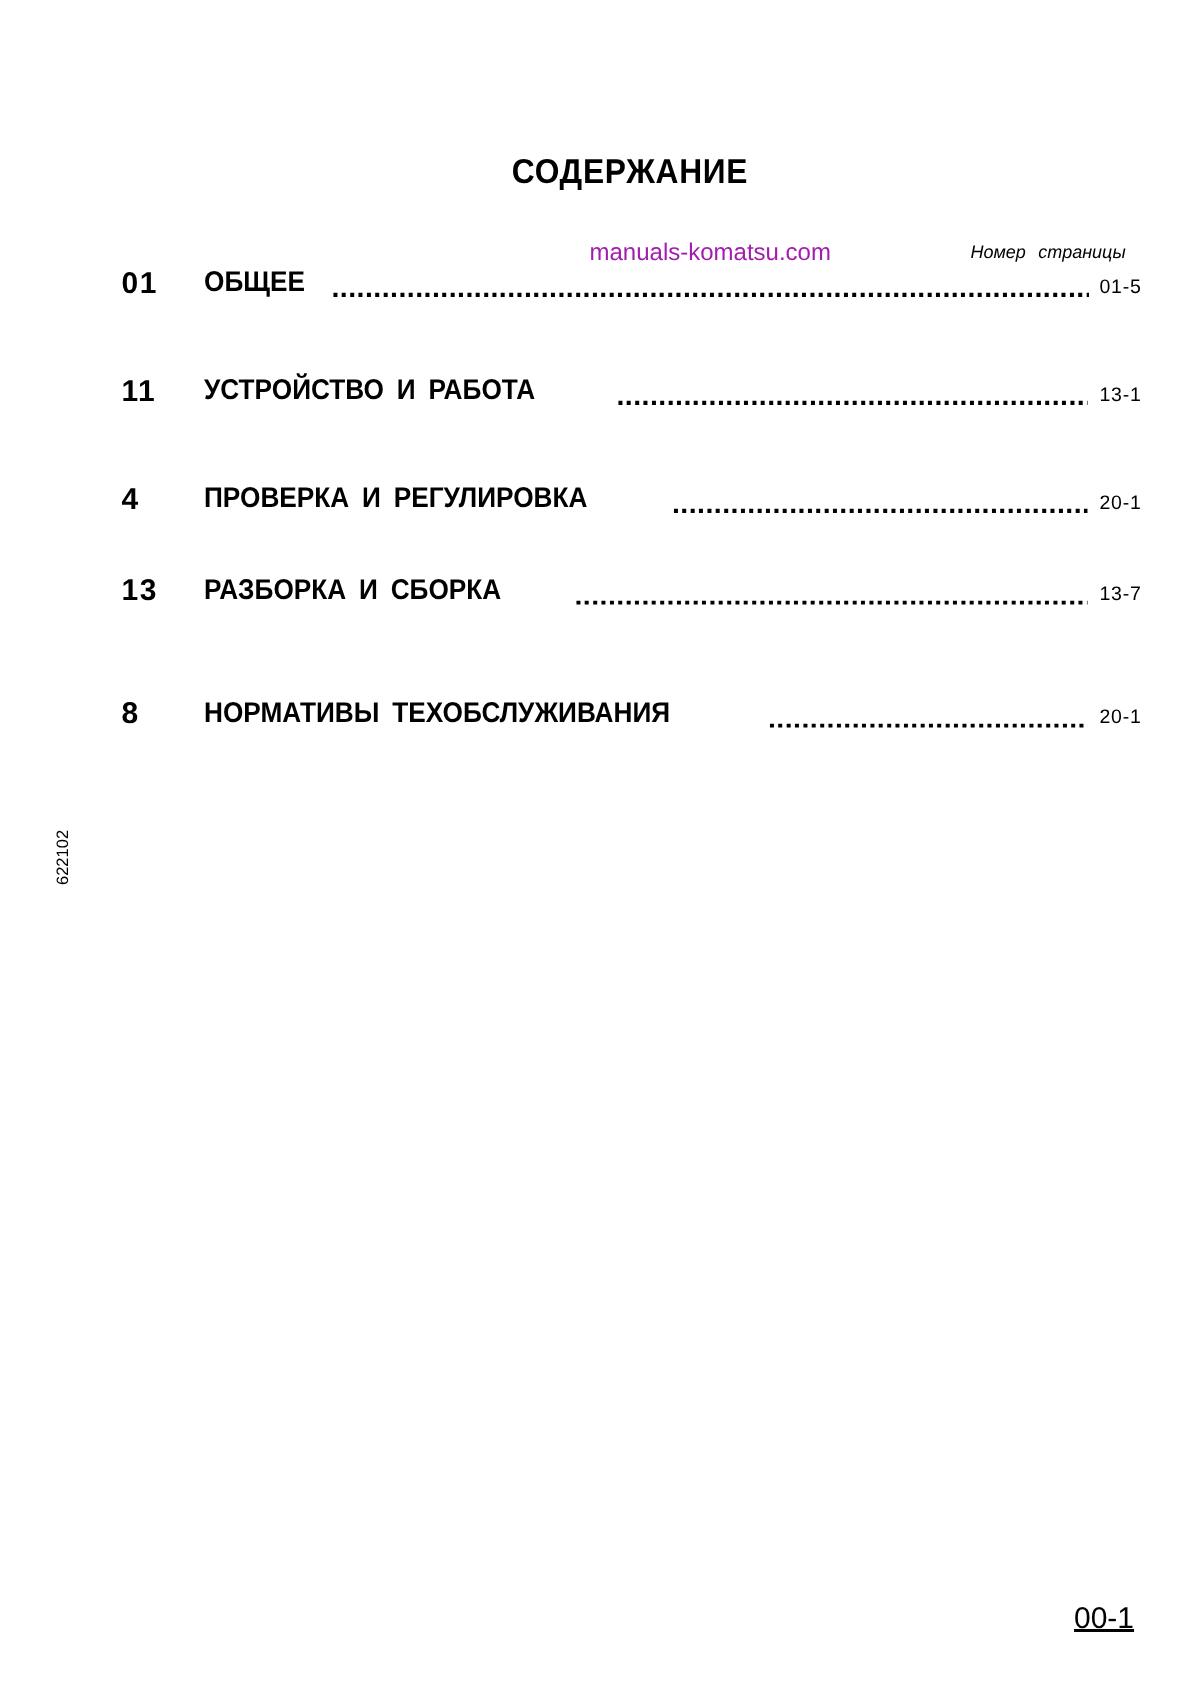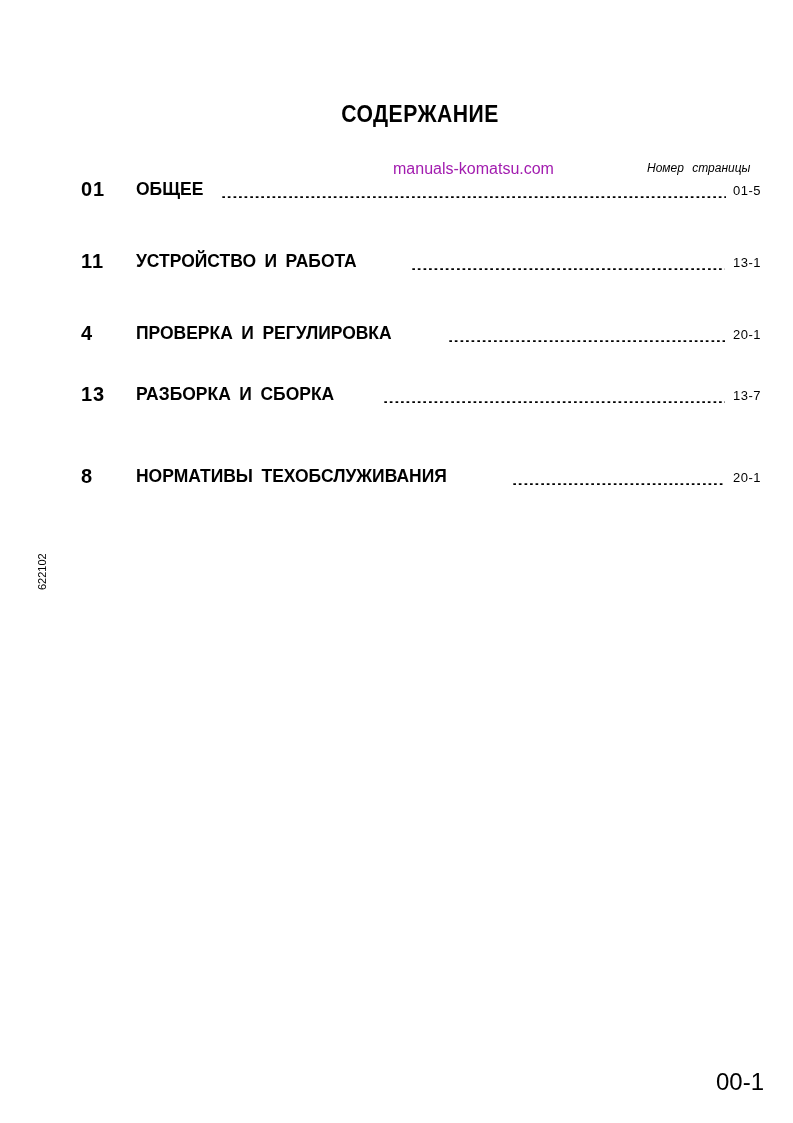--- a/index.html
+++ b/index.html
@@ -6,21 +6,21 @@
   body { width: 793px; height: 1123px; position: relative; overflow: hidden; color: #000; font-family: "Liberation Sans", sans-serif; }
   .title { position: absolute; left: 0; width: 840px; top: 101px; text-align: center; font-weight: bold; font-size: 23px; letter-spacing: 0.5px; transform: scaleX(0.92); transform-origin: 420px 0; }
   .watermark { position: absolute; left: 393px; top: 160px; font-size: 16px; color: #a21caf; }
   .pagehdr { position: absolute; left: 647px; top: 161px; font-size: 12px; word-spacing: 5px; font-style: italic; }
   .row { position: absolute; left: 81px; width: 680px; height: 26px; }
   .num { position: absolute; left: 0; top: 0; font-weight: bold; font-size: 20px; letter-spacing: 1px; }
   .label { position: absolute; left: 55px; top: 0; font-weight: bold; font-size: 19px; white-space: nowrap; word-spacing: 4px; transform: scaleX(0.92); transform-origin: 0 0; }
   .dots { position: absolute; top: 4px; height: 16px; overflow: hidden; white-space: nowrap; font-weight: bold; font-size: 19px; letter-spacing: 0.3px; }
   .page { position: absolute; right: 0; top: 5px; font-size: 13px; letter-spacing: 0.5px; }
   .side { position: absolute; left: 36px; top: 590px; font-size: 11px; transform: rotate(-90deg); transform-origin: 0 0; }
-  .footer { position: absolute; left: 716px; top: 1068px; font-size: 24px; }
+  .footer { position: absolute; left: 716px; top: 1068px; font-size: 20px; text-decoration: underline; }
 </style>
 </head>
 <body>
 
 <div class="title">СОДЕРЖАНИЕ</div>
 <div class="watermark">manuals-komatsu.com</div>
 <div class="pagehdr">Номер страницы</div>
 
 <div class="row" style="top:178px">
   <span class="num">01</span>

